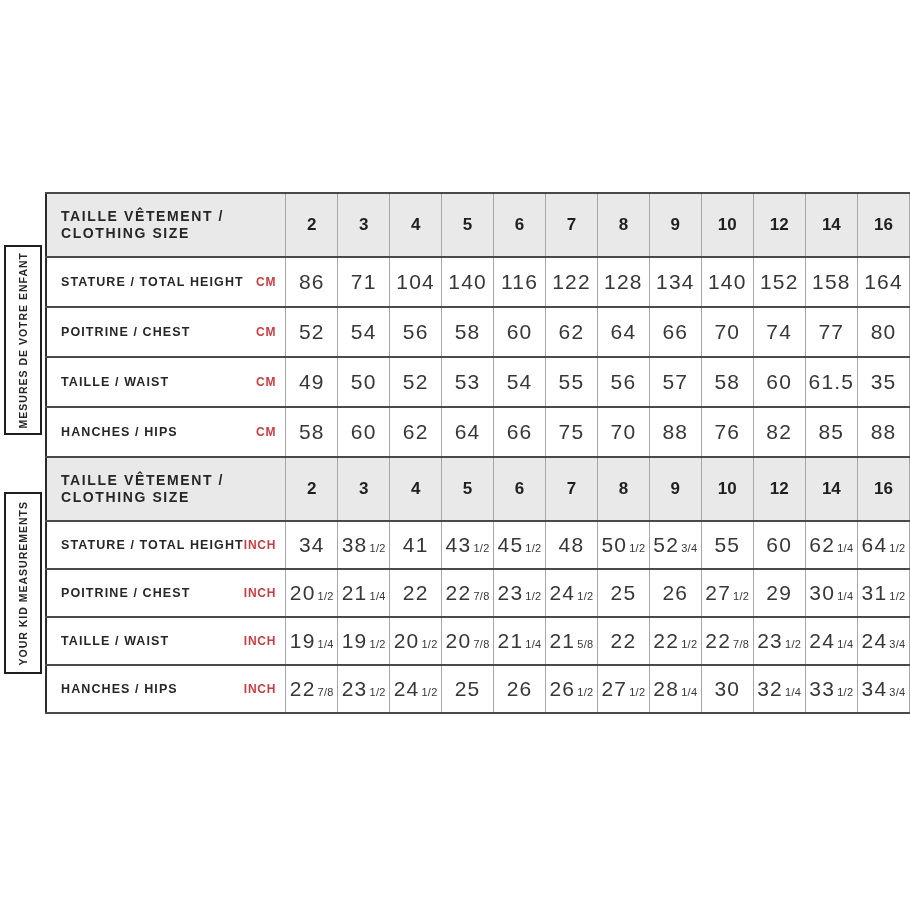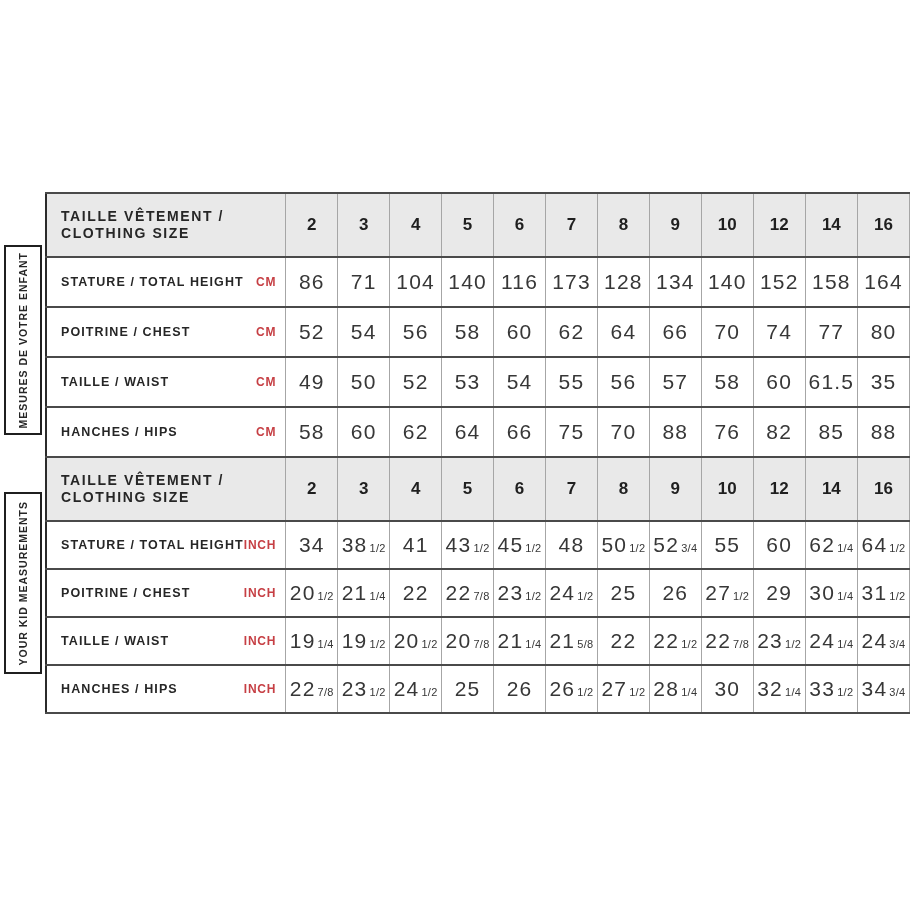--- a/index.html
+++ b/index.html
@@ -162,21 +162,21 @@
             <div class="label-flex">
               <span class="mlabel">STATURE / TOTAL HEIGHT</span>
               <span class="unit" style="color: rgb(198, 63, 68);">CM</span>
             </div>
           </td>
           <td class="val">86</td>
           <td class="val">71</td>
           <td class="val">104</td>
           <td class="val">140</td>
           <td class="val">116</td>
-          <td class="val">173</td>
+          <td class="val">122</td>
           <td class="val">128</td>
           <td class="val">134</td>
           <td class="val">140</td>
           <td class="val">152</td>
           <td class="val">158</td>
           <td class="val">164</td>
         </tr>
         <tr class="row-cm">
           <td class="label-cell">
             <div class="label-flex">

